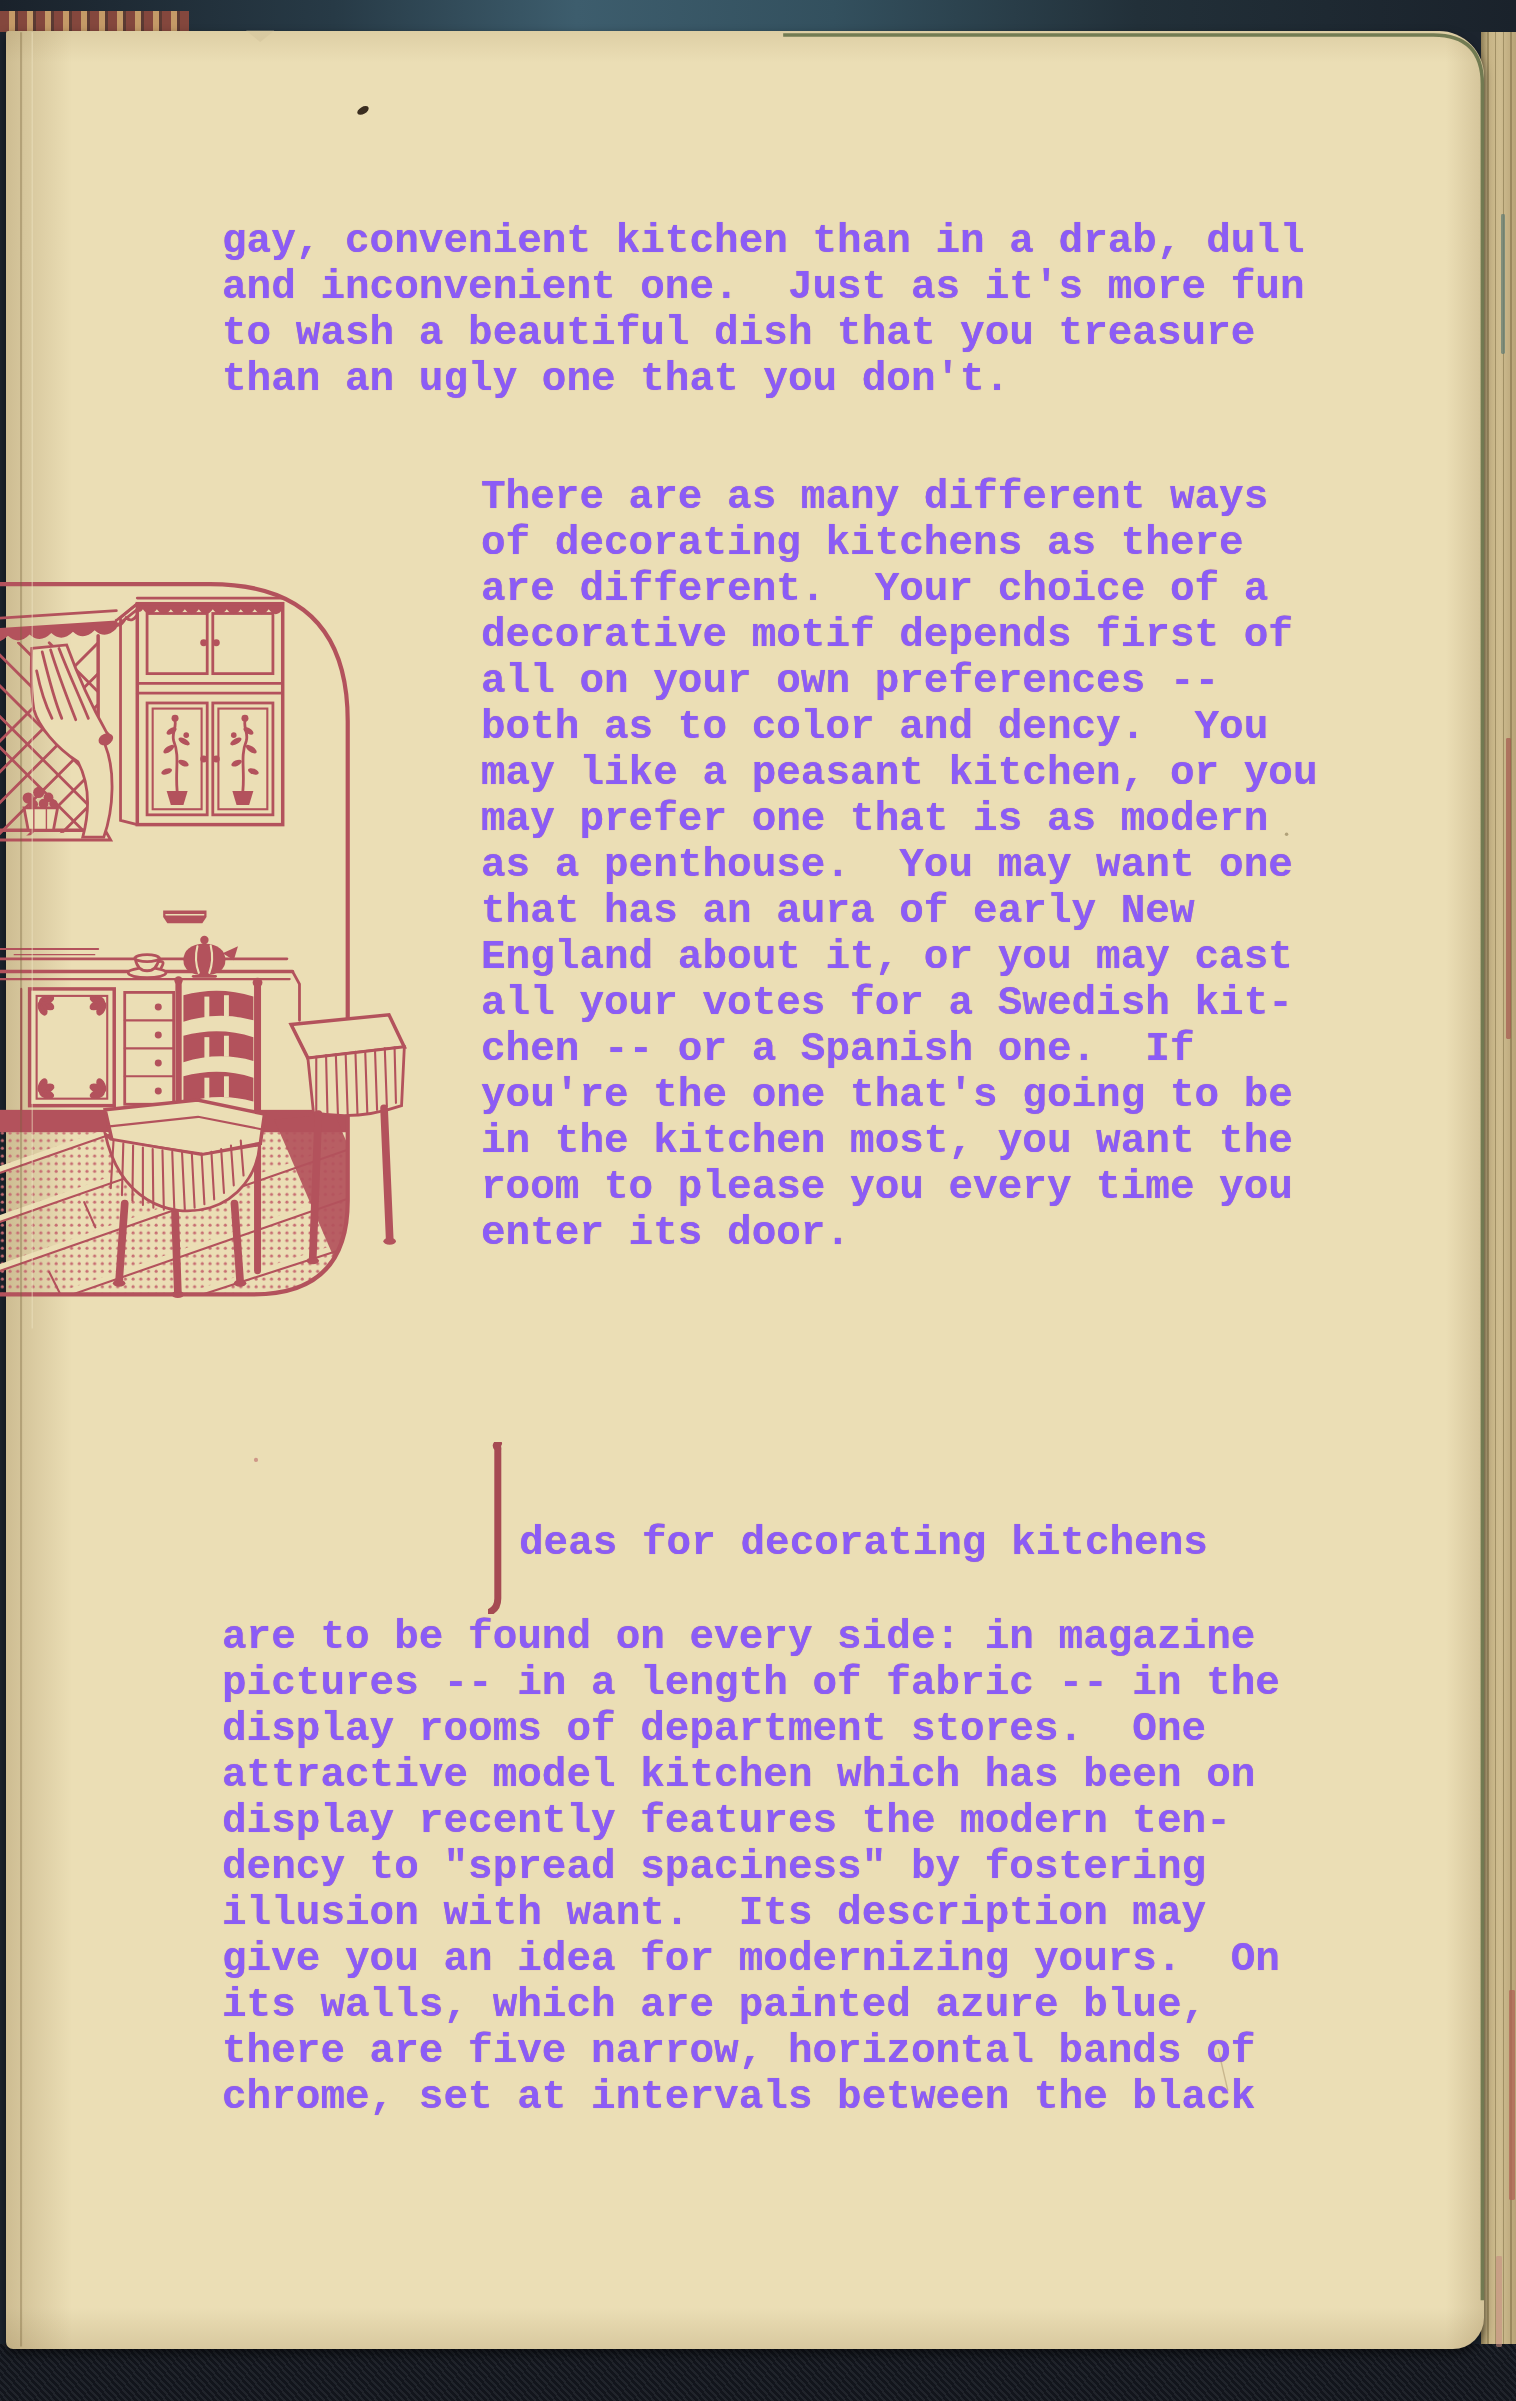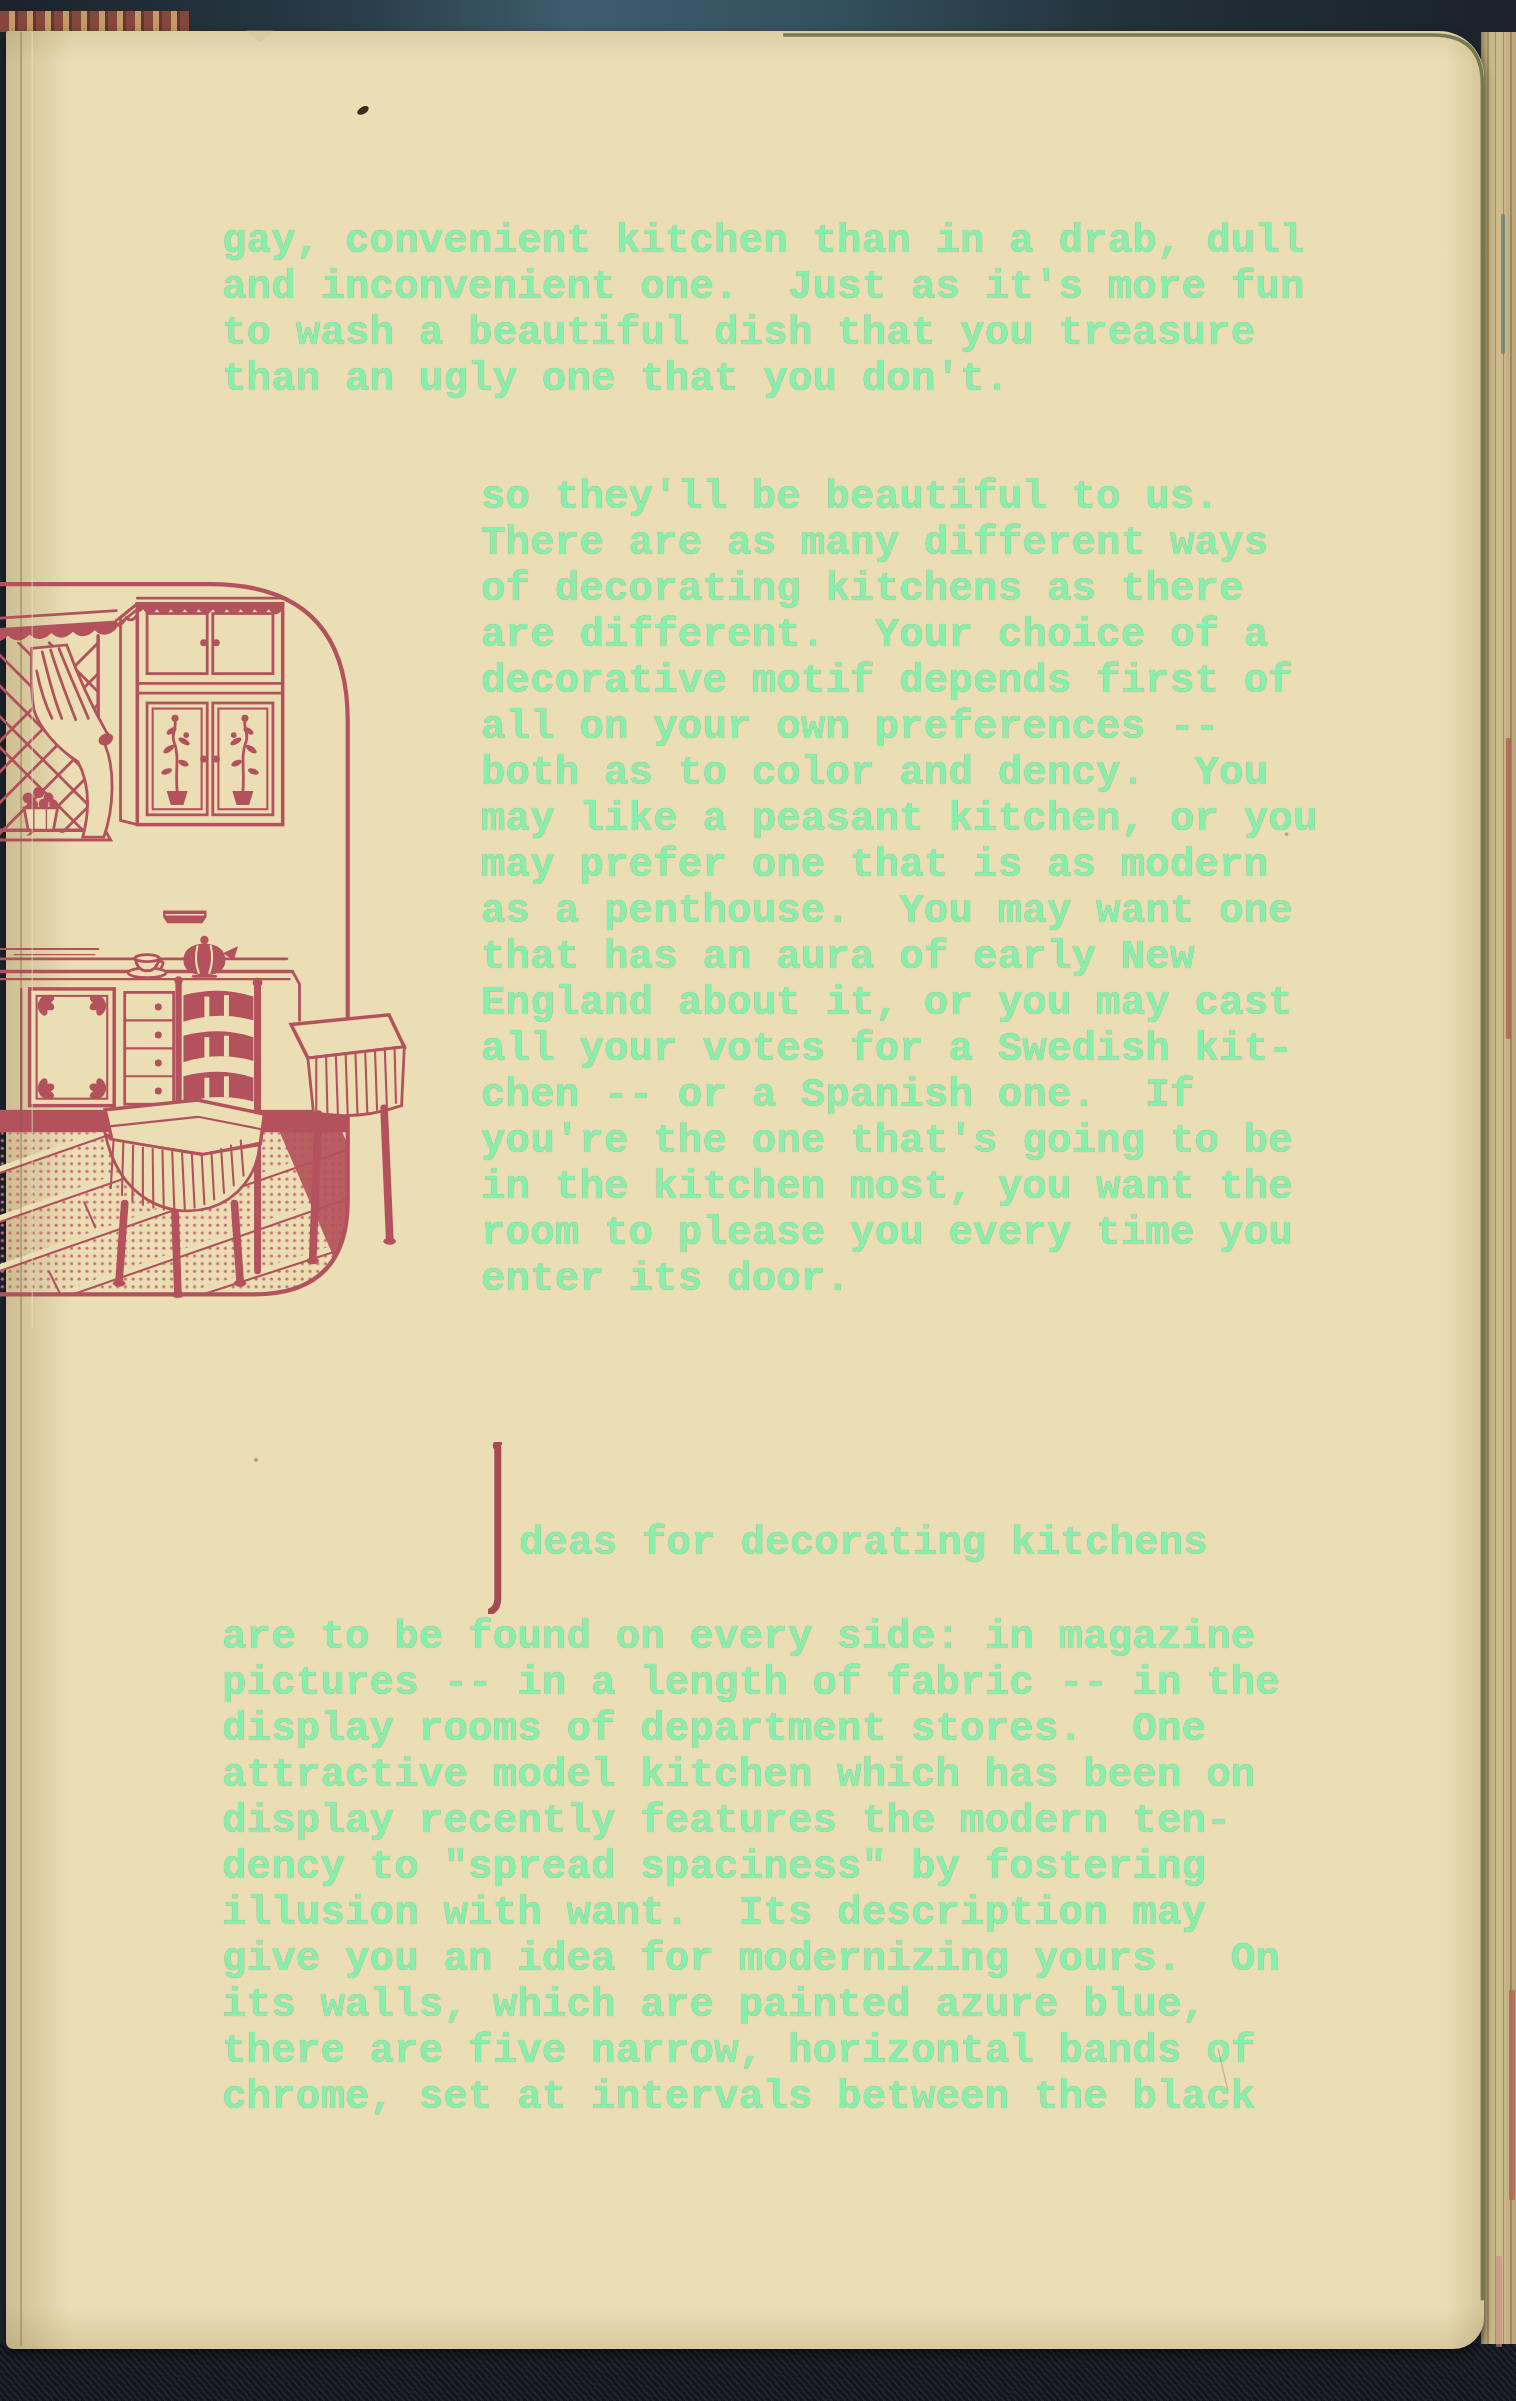--- a/index.html
+++ b/index.html
@@ -24,21 +24,21 @@
   .page{position:absolute;left:5.6px;top:31px;width:1478px;height:2318px;
      background:#ebdeb5;
      background-image:
        linear-gradient(90deg,rgba(138,112,66,.30),rgba(138,112,66,0) 66px),
        linear-gradient(270deg,rgba(150,125,80,.28),rgba(150,125,80,0) 38px),
        linear-gradient(0deg,rgba(150,125,80,.22),rgba(150,125,80,0) 42px),
        linear-gradient(180deg,rgba(160,135,90,.18),rgba(160,135,90,0) 32px);
      border-radius:2.1px 45px 31px 7px;
      box-shadow:0 4.2px 9.8px rgba(0,0,0,.5);}
   
-  .typed{position:absolute;color:#86efac;font-weight:bold;font-size:41px;line-height:46px;
+  .typed{position:absolute;color:#8b5cf6;font-weight:bold;font-size:41px;line-height:46px;
          text-shadow:0 0 0.7px rgba(165,74,83,.65);}
   .typed .line{white-space:pre;height:46px;}
   .dropcap-svg{position:absolute;left:488px;top:1442px;}
   .illustration{position:absolute;left:0px;top:531px;}
   .artifacts{position:absolute;left:0;top:0;pointer-events:none;}
 </style>
 </head>
 <body>
 
 <div class="scan">
@@ -58,21 +58,20 @@
   <div class="page"></div>
 
   <div class="typed" style="left:222px;top:218px;">
     <div class="line">gay, convenient kitchen than in a drab, dull</div>
     <div class="line">and inconvenient one.  Just as it's more fun</div>
     <div class="line">to wash a beautiful dish that you treasure</div>
     <div class="line">than an ugly one that you don't.</div>
   </div>
 
   <div class="typed" style="left:481px;top:474px;">
-    <div class="line">so they'll be beautiful to us.</div>
     <div class="line">There are as many different ways</div>
     <div class="line">of decorating kitchens as there</div>
     <div class="line">are different.  Your choice of a</div>
     <div class="line">decorative motif depends first of</div>
     <div class="line">all on your own preferences --</div>
     <div class="line">both as to color and dency.  You</div>
     <div class="line">may like a peasant kitchen, or you</div>
     <div class="line">may prefer one that is as modern</div>
     <div class="line">as a penthouse.  You may want one</div>
     <div class="line">that has an aura of early New</div>

